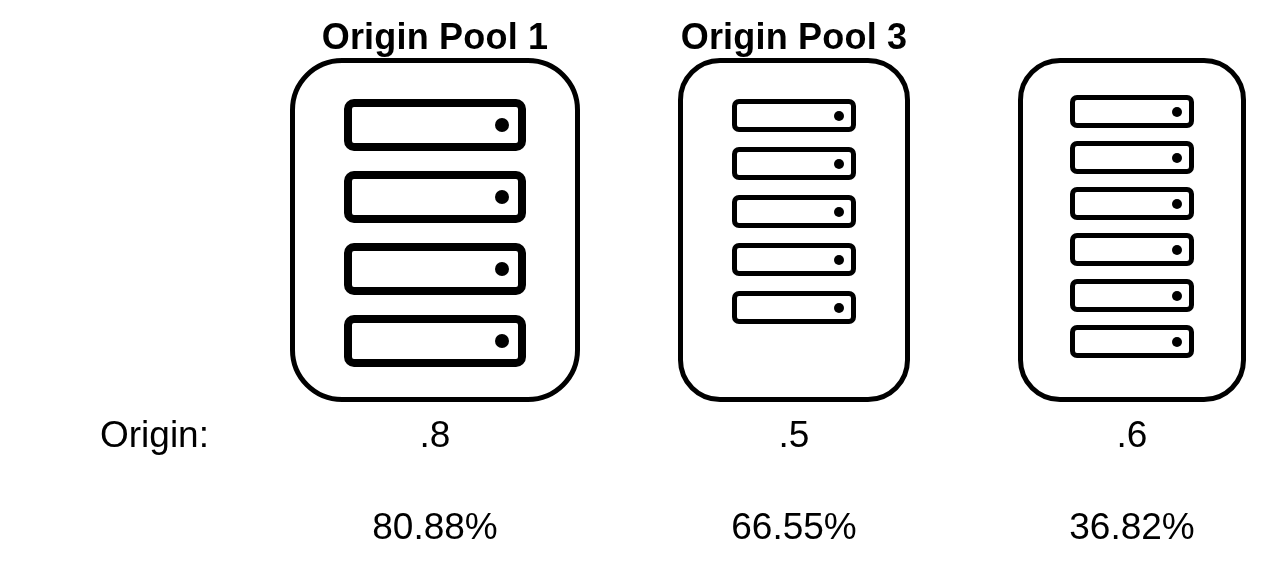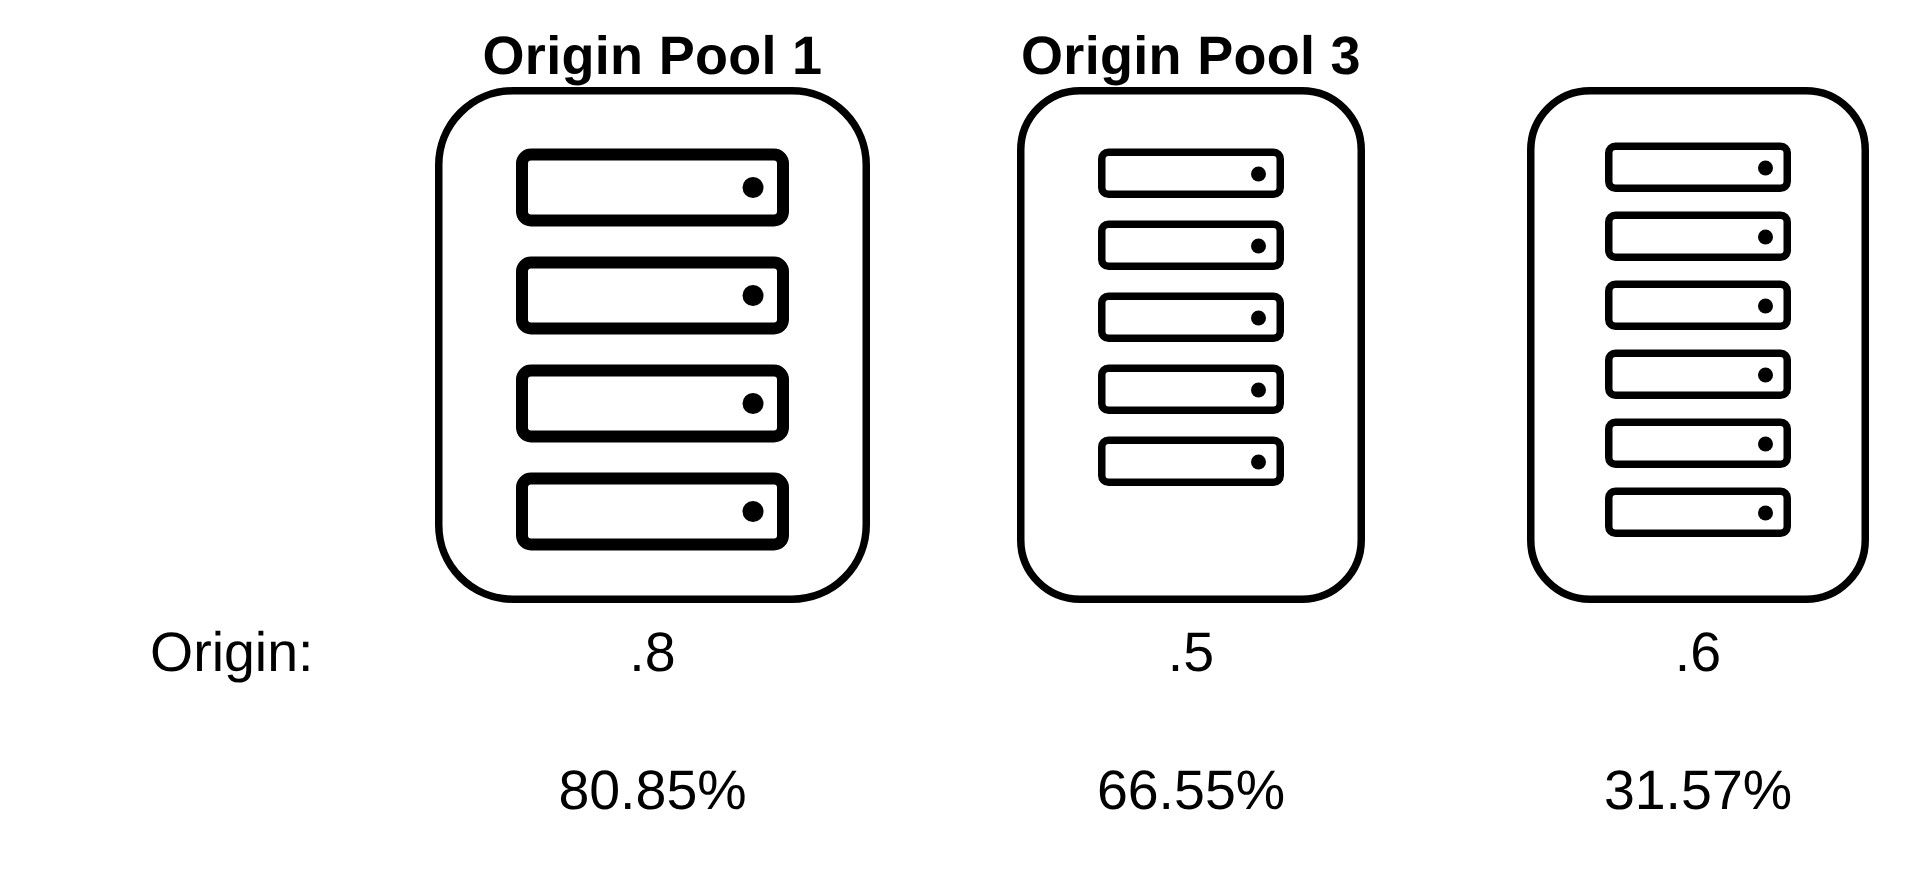--- a/index.html
+++ b/index.html
@@ -142,17 +142,17 @@
           <div class="dot"></div>
         </div>
       </div>
   </div>
 
   <div class="row-label" style="left:100px; top:414px;">Origin:</div>
   <div class="row-value" style="left:290px; top:414px; width:290px;">.8</div>
   <div class="row-value" style="left:678px; top:414px; width:232px;">.5</div>
   <div class="row-value" style="left:1018px; top:414px; width:228px;">.6</div>
 
-  <div class="row-value" style="left:290px; top:506px; width:290px;">80.85%</div>
+  <div class="row-value" style="left:290px; top:506px; width:290px;">80.88%</div>
   <div class="row-value" style="left:678px; top:506px; width:232px;">66.55%</div>
-  <div class="row-value" style="left:1018px; top:506px; width:228px;">31.57%</div>
+  <div class="row-value" style="left:1018px; top:506px; width:228px;">36.82%</div>
 
 </div>
 
 </body></html>

